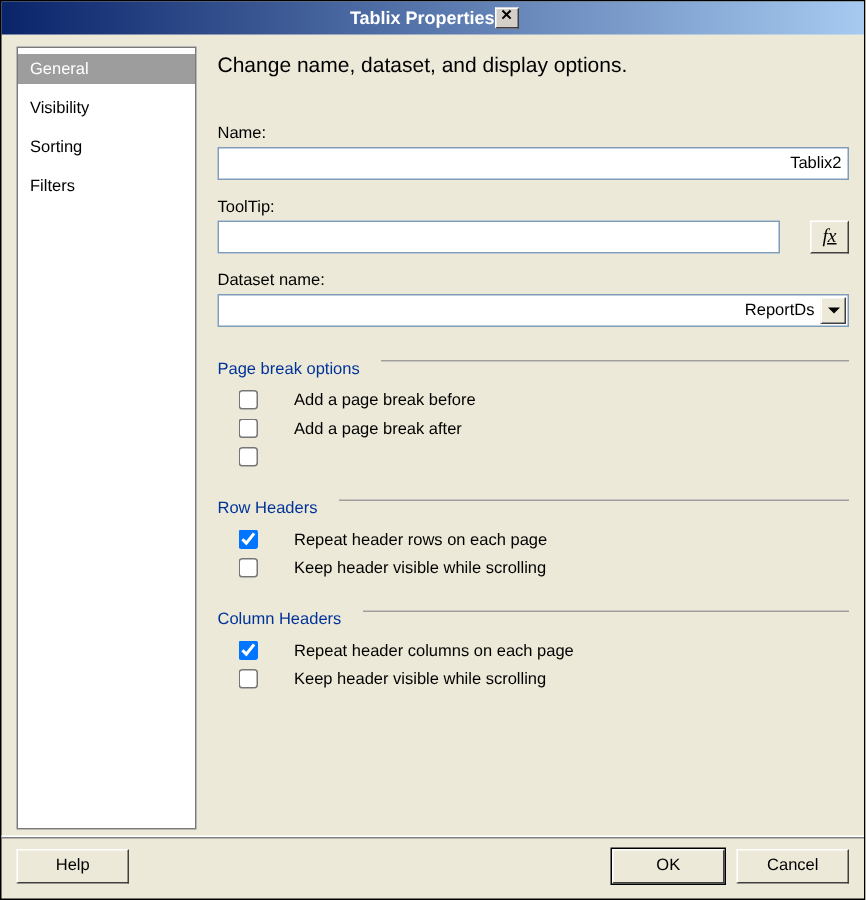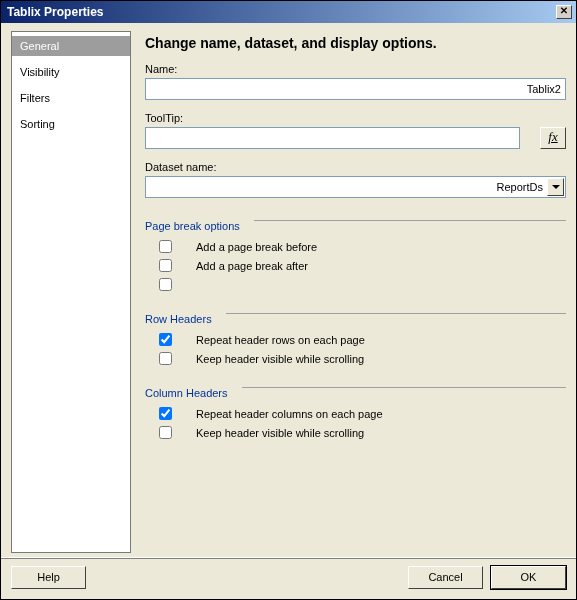--- a/index.html
+++ b/index.html
@@ -22,21 +22,21 @@
     flex-direction: column;
   }
   .titlebar {
     background: linear-gradient(to right, #0a246a, #a6caf0);
     color: #fff;
     font-weight: bold;
     font-size: 12px;
     padding: 4px 4px 4px 6px;
     display: flex;
     align-items: center;
-    justify-content: space-between;
+    justify-content: center;
     height: 22px;
   }
   .close-btn {
     width: 16px;
     height: 14px;
     background: #d4d0c8;
     border: 1px solid #fff;
     border-right-color: #404040;
     border-bottom-color: #404040;
     color: #000;
@@ -71,23 +71,23 @@
   .sidebar-item.selected {
     background: #9d9d9d;
     color: #fff;
   }
   .main {
     flex: 1;
     padding: 4px 0 0 6px;
   }
   .page-title {
     font-size: 14px;
-    font-weight: bold;
-    color: #000;
-    margin-bottom: 12px;
+    font-weight: normal;
+    color: #000;
+    margin-bottom: 32px;
   }
   .field-label {
     color: #000;
     margin-bottom: 3px;
   }
   .text-input {
     width: 100%;
     height: 22px;
     border: 1px solid #7f9db9;
     font-family: inherit;
@@ -214,24 +214,24 @@
 
   <div class="body">
     <div class="sidebar">
       <div class="sidebar-item selected">
         <span>General</span>
       </div>
       <div class="sidebar-item">
         <span>Visibility</span>
       </div>
       <div class="sidebar-item">
+        <span>Sorting</span>
+      </div>
+      <div class="sidebar-item">
         <span>Filters</span>
-      </div>
-      <div class="sidebar-item">
-        <span>Sorting</span>
       </div>
     </div>
 
     <div class="main">
       <div class="page-title">Change name, dataset, and display options.</div>
 
       <div class="field-block">
         <div class="field-label">Name:</div>
         <input class="text-input" type="text" value="Tablix2" style="">
       </div>
@@ -303,21 +303,21 @@
       </div>
 
     </div>
   </div>
 
   <div class="footer">
     <div class="btn">
       <span>Help</span>
     </div>
     <div class="right">
+      <div class="btn default">
+        <span>OK</span>
+      </div>
       <div class="btn">
         <span>Cancel</span>
       </div>
-      <div class="btn default">
-        <span>OK</span>
-      </div>
     </div>
   </div>
 </div>
 
 </body></html>

